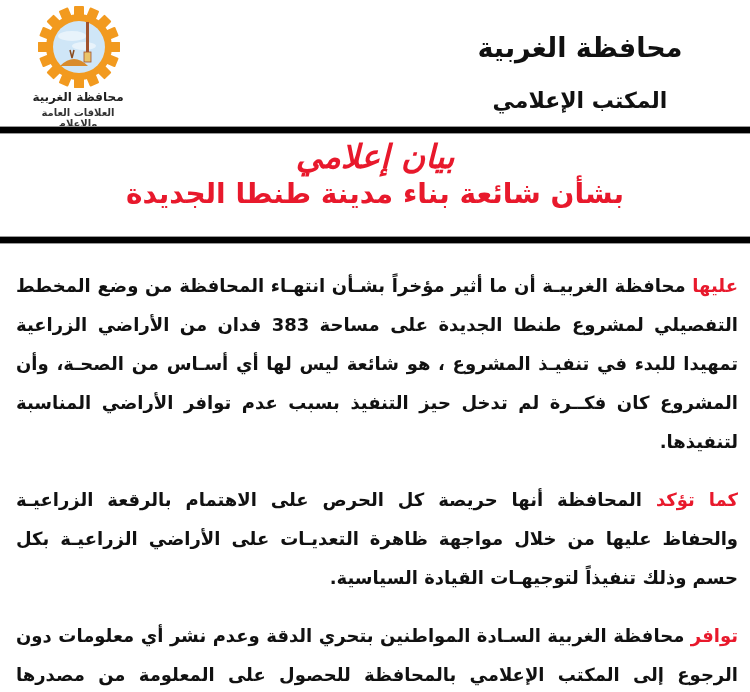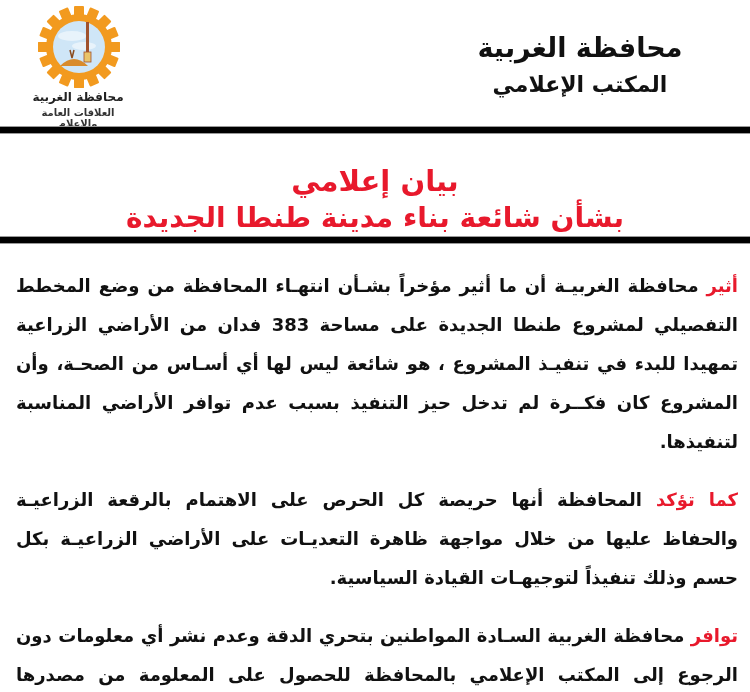--- a/index.html
+++ b/index.html
@@ -61,46 +61,47 @@
       font-size: 27px;
       font-weight: bold;
       line-height: 36px;
       color: #111;
     }
     .org-office {
       font-size: 22px;
       font-weight: bold;
       line-height: 30px;
       color: #111;
-      margin-top: 4px;
+      margin-top: 20px;
     }
     .bar {
       position: absolute;
       left: 0;
       width: 750px;
       height: 6px;
       background: #000;
       border-top: 1px solid #9a9a9a;
       border-bottom: 1px solid #9a9a9a;
     }
     .bar.top { top: 126px; }
     .bar.bottom { top: 236px; }
     .statement {
       position: absolute;
       left: 0; top: 134px;
       width: 750px; height: 102px;
       text-align: center;
       direction: rtl;
     }
     .statement-title {
-      font-size: 29px;
+      font-size: 33px;
       font-weight: bold;
       color: #e8192c;
       line-height: 38px;
-      margin-top: 28px;
+      margin-top: 4px;
+      font-style: italic;
     }
     .statement-subtitle {
       font-size: 28px;
       font-weight: bold;
       color: #e8192c;
       line-height: 28px;
       margin-top: 4px;
     }
     .body-text {
       position: absolute;
@@ -170,16 +171,16 @@
 <div class="bar top"></div>
 
 <div class="statement">
   <div class="statement-title">بيان إعلامي</div>
   <div class="statement-subtitle">بشأن شائعة بناء مدينة طنطا الجديدة</div>
 </div>
 
 <div class="bar bottom"></div>
 
 <div class="body-text">
-  <p class="para"><span class="lead">أثير</span><span> محافظة الغربيـة أن ما أثير مؤخراً بشـأن انتهـاء المحافظة من وضع المخطط التفصيلي لمشروع طنطا الجديدة على مساحة 383 فدان من الأراضي الزراعية تمهيدا للبدء في تنفيـذ المشروع ، هو شائعة ليس لها أي أسـاس من الصحـة، وأن المشروع كان فكــرة لم تدخل حيز التنفيذ بسبب عدم توافر الأراضي المناسبة لتنفيذها.</span></p>
+  <p class="para"><span class="lead">عليها</span><span> محافظة الغربيـة أن ما أثير مؤخراً بشـأن انتهـاء المحافظة من وضع المخطط التفصيلي لمشروع طنطا الجديدة على مساحة 383 فدان من الأراضي الزراعية تمهيدا للبدء في تنفيـذ المشروع ، هو شائعة ليس لها أي أسـاس من الصحـة، وأن المشروع كان فكــرة لم تدخل حيز التنفيذ بسبب عدم توافر الأراضي المناسبة لتنفيذها.</span></p>
   <p class="para"><span class="lead">كما تؤكد</span><span> المحافظة أنها حريصة كل الحرص على الاهتمام بالرقعة الزراعيـة والحفاظ عليها من خلال مواجهة ظاهرة التعديـات على الأراضي الزراعيـة بكل حسم وذلك تنفيذاً لتوجيهـات القيادة السياسية.</span></p>
   <p class="para"><span class="lead">توافر</span><span> محافظة الغربية السـادة المواطنين بتحري الدقة وعدم نشر أي معلومات دون الرجوع إلى المكتب الإعلامي بالمحافظة للحصول على المعلومة من مصدرها الصحيح.</span></p>
 </div>
 
 </body></html>

